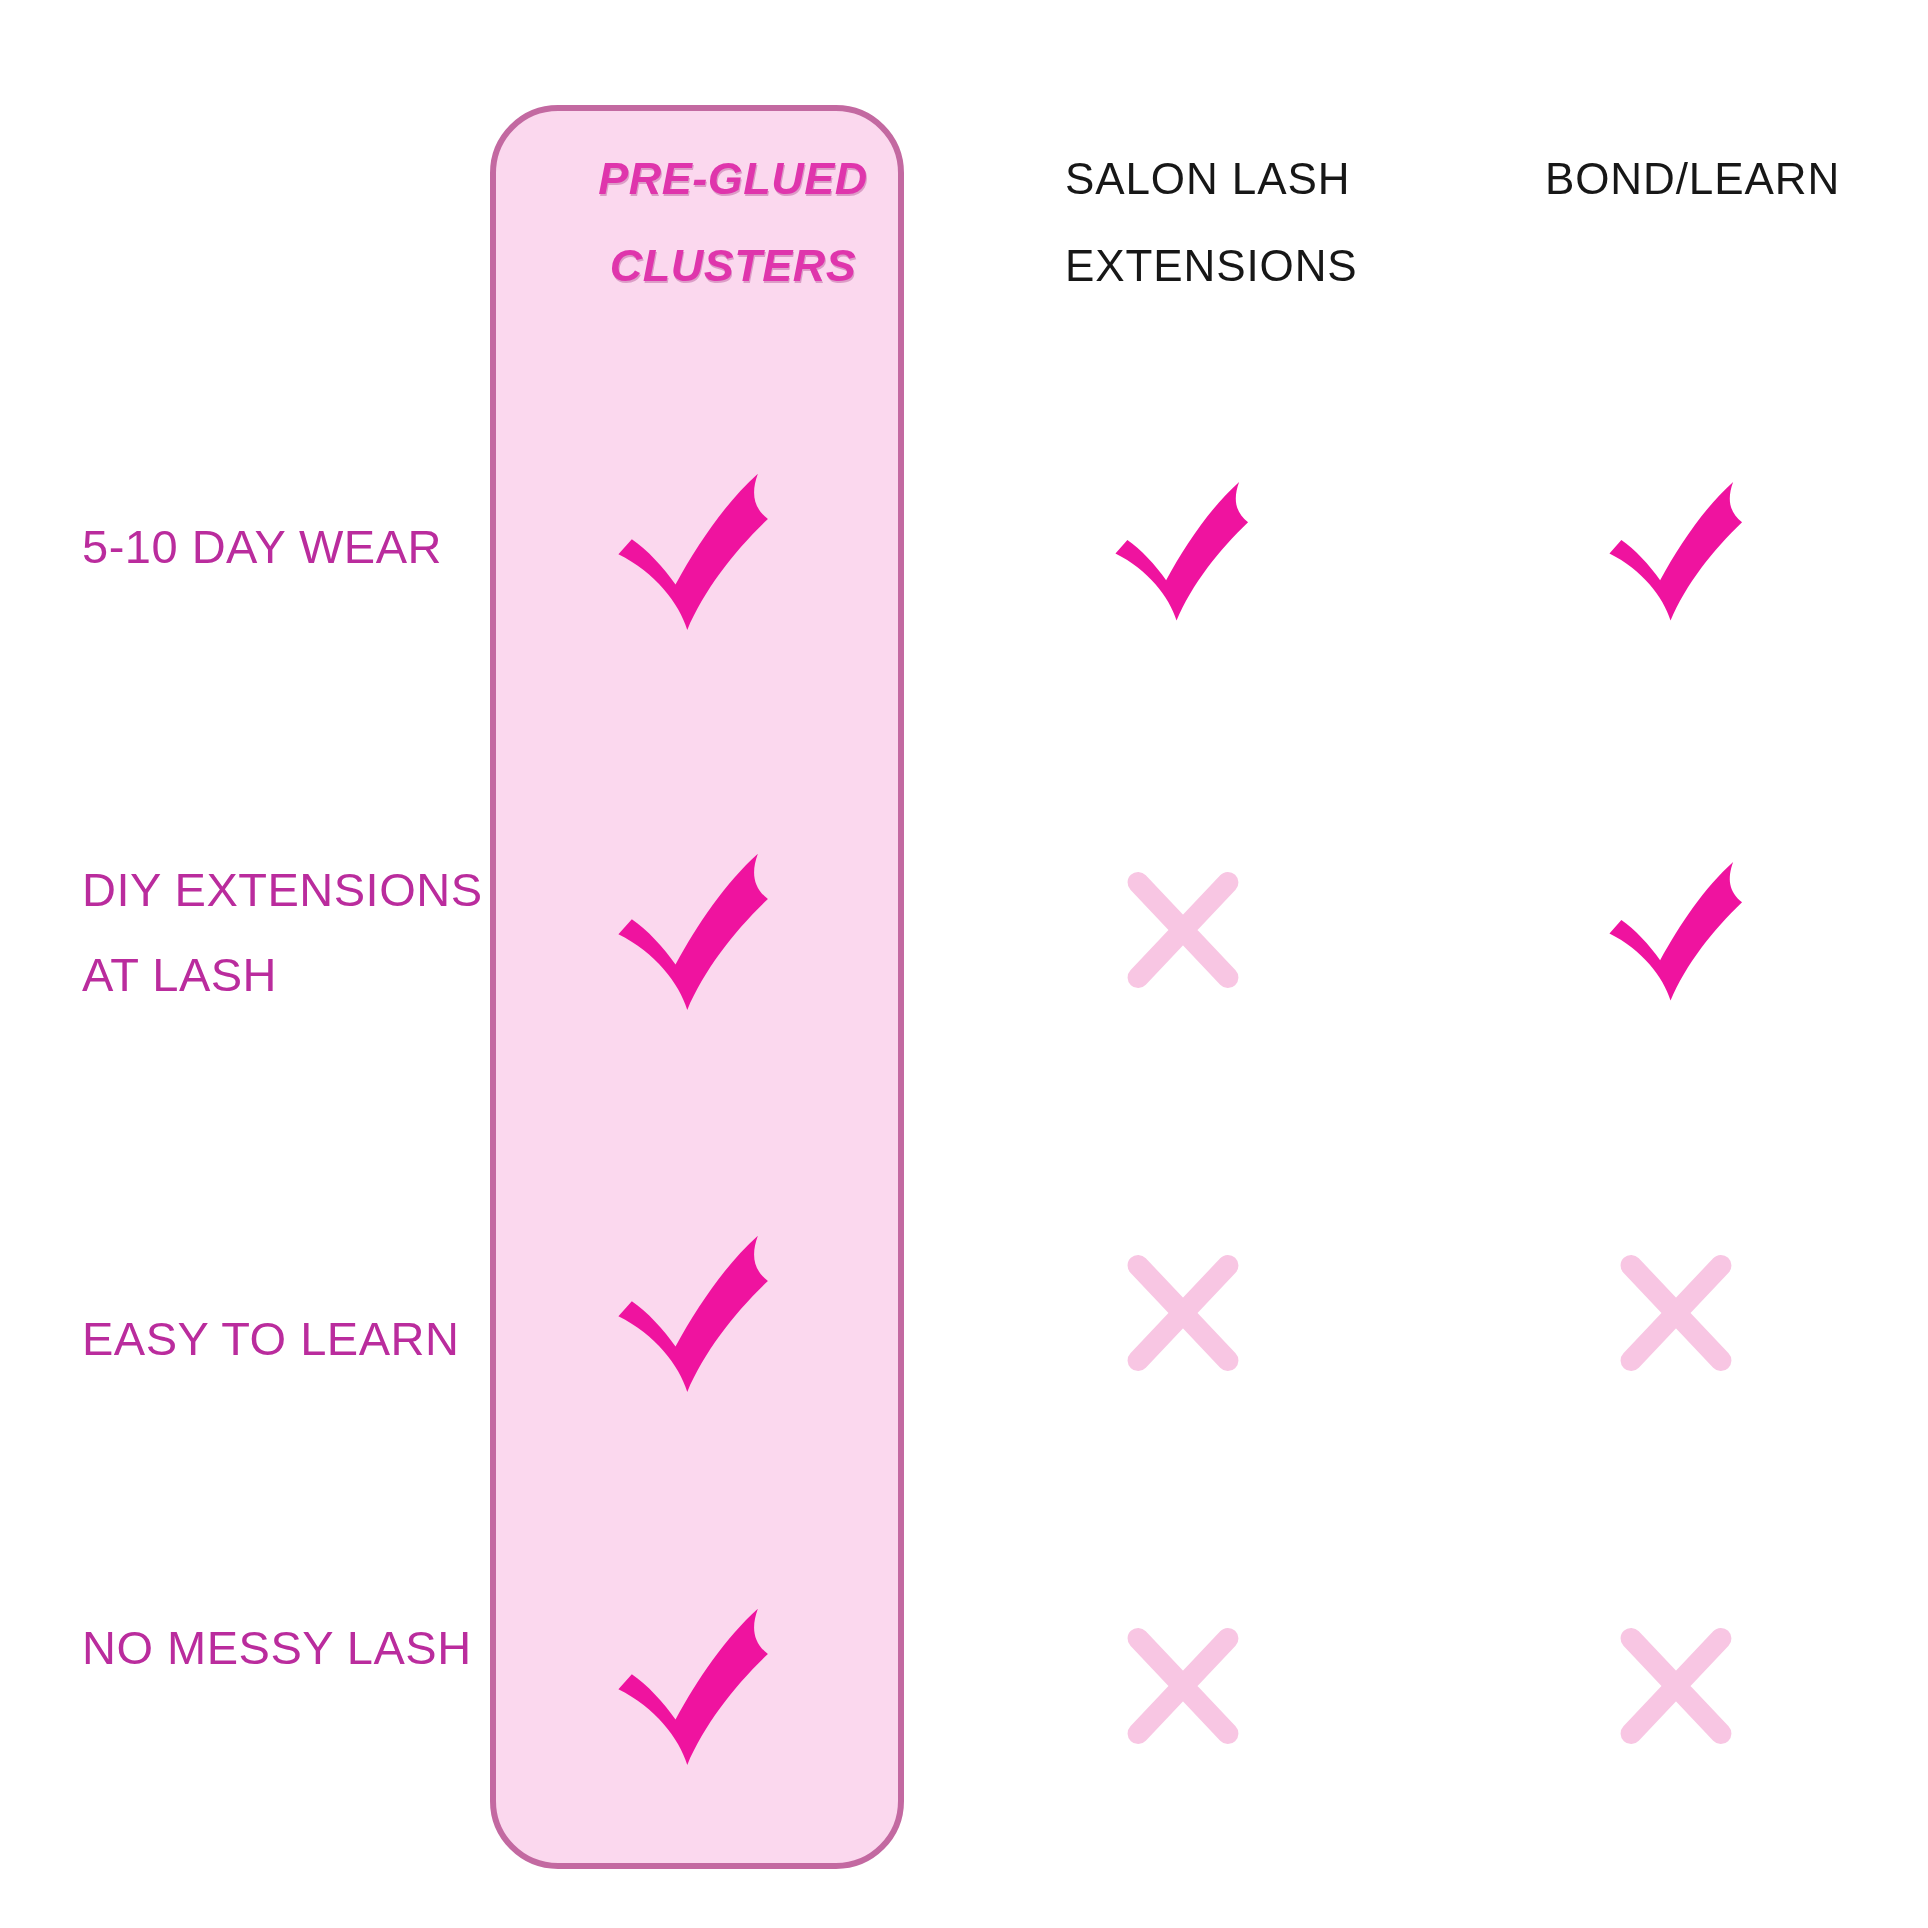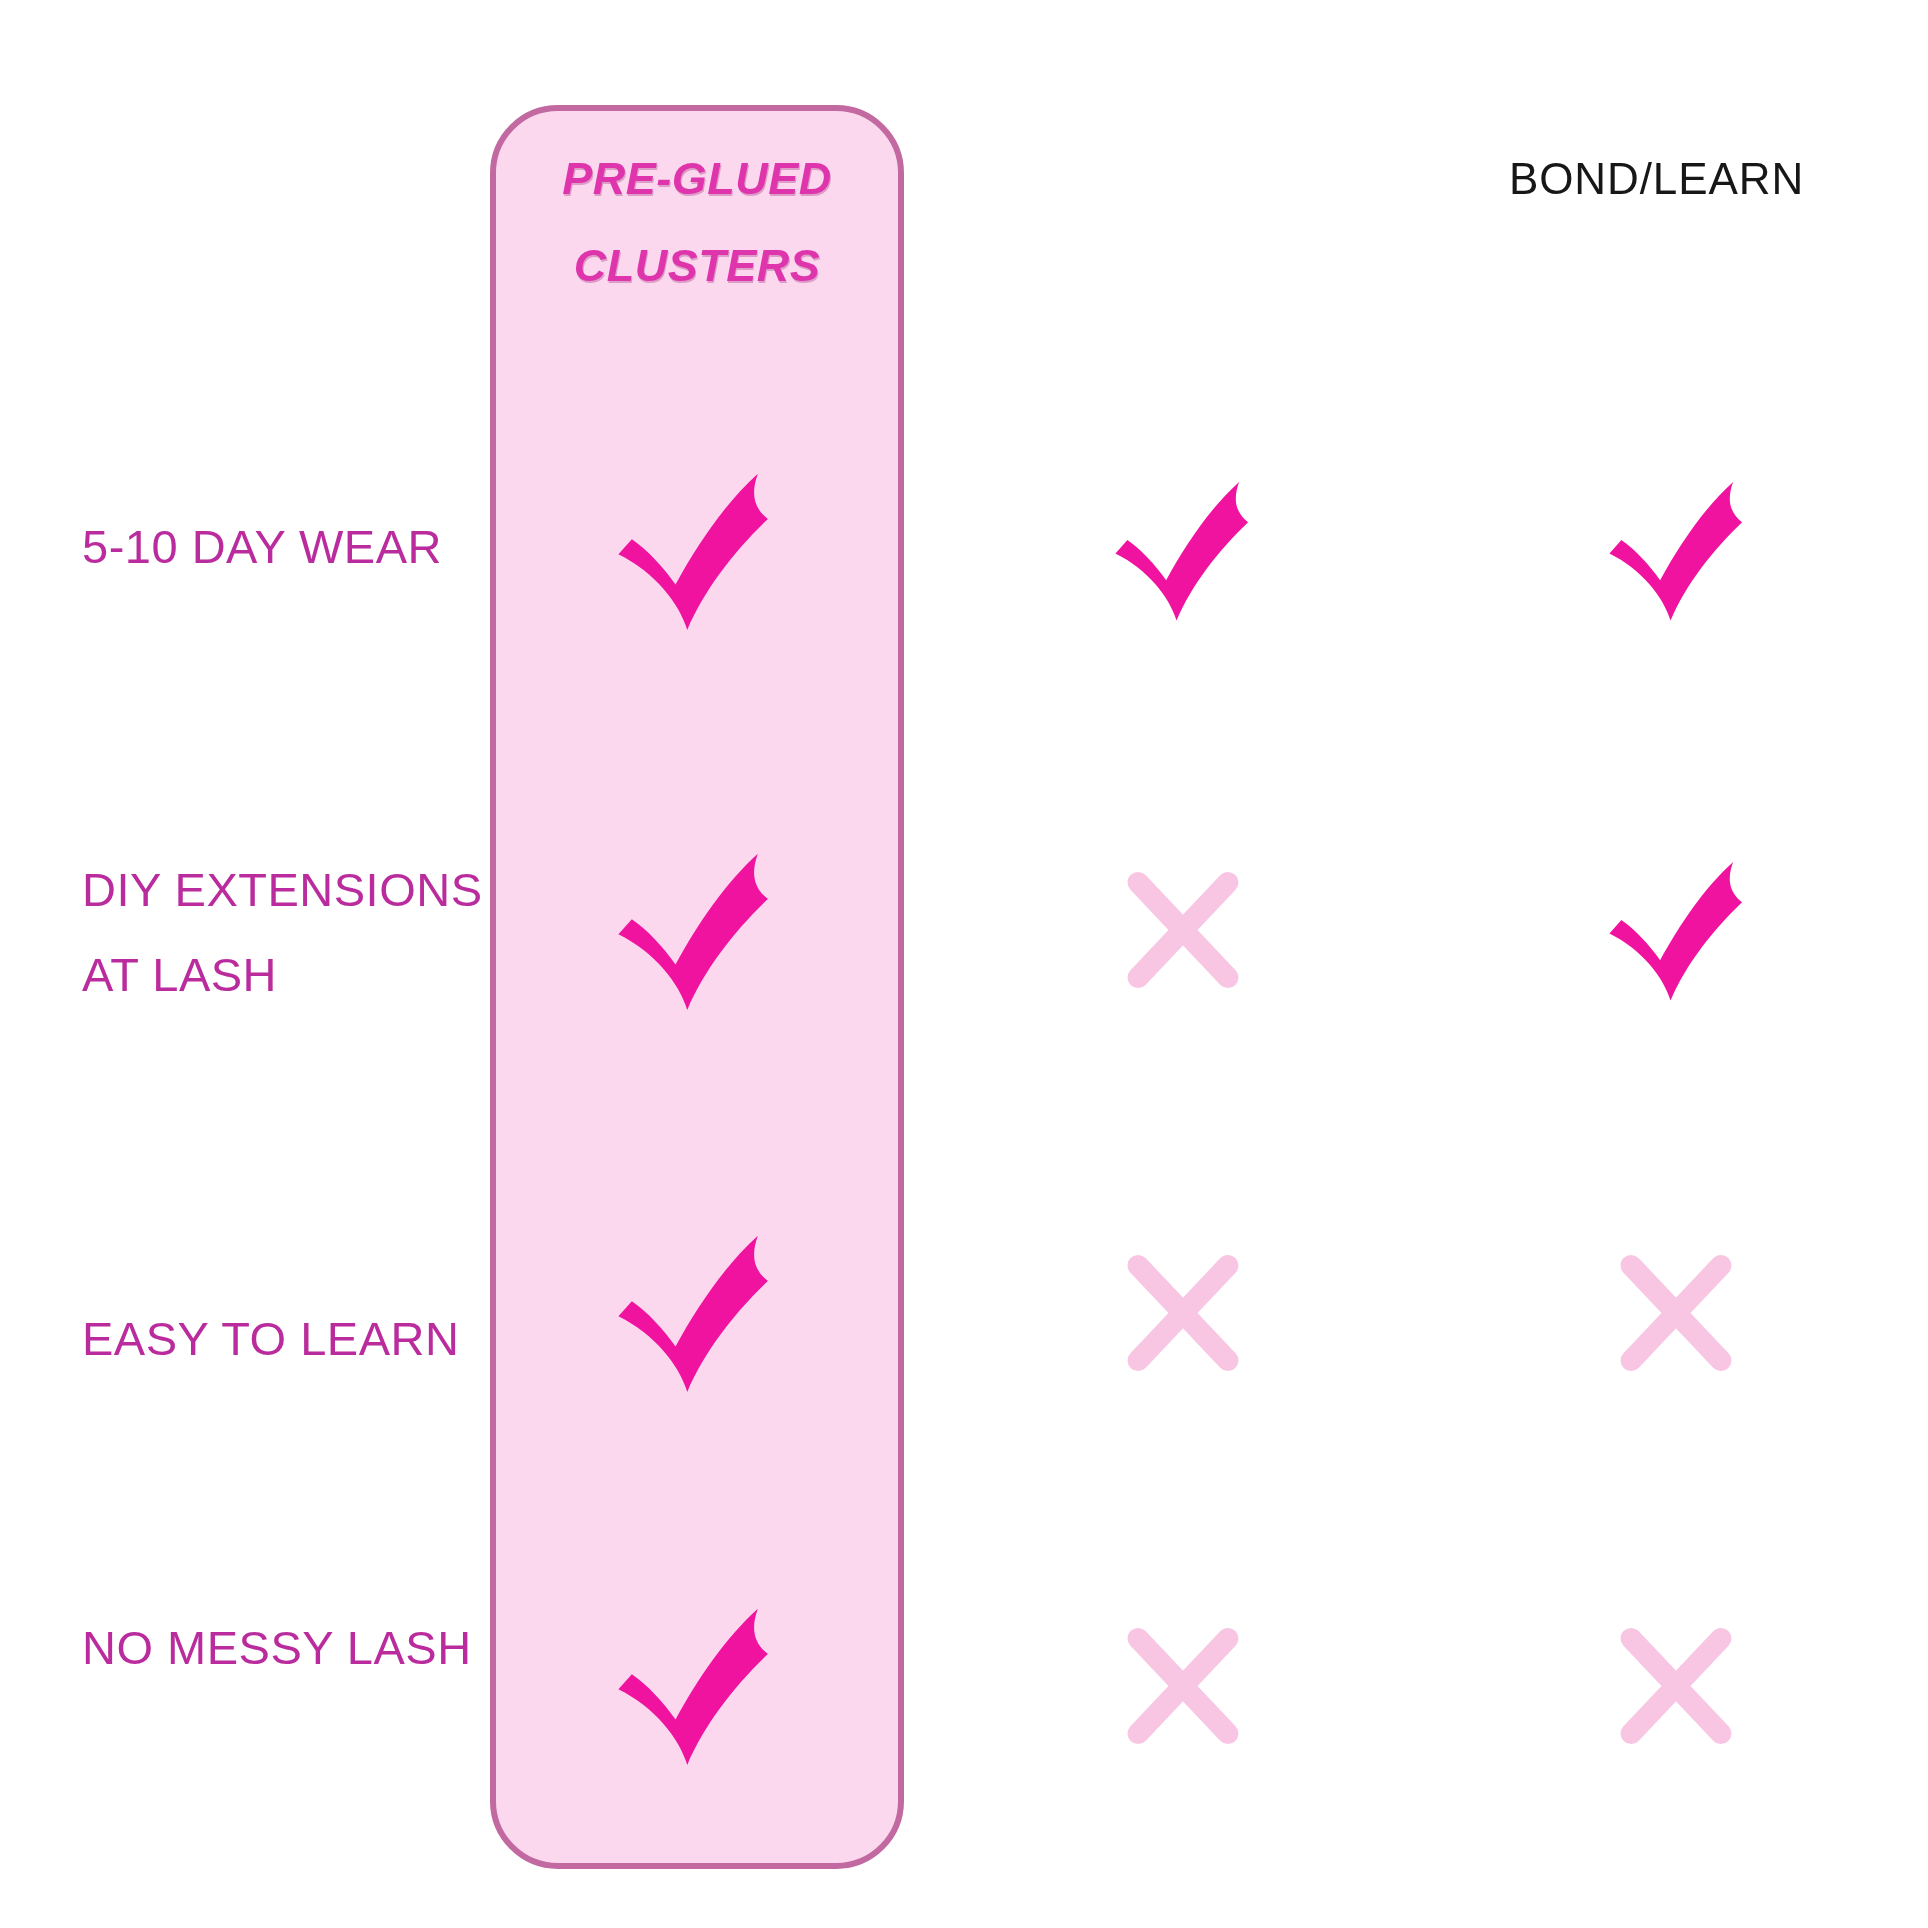--- a/index.html
+++ b/index.html
@@ -20,21 +20,21 @@
   }
   .canvas{position:absolute;inset:0;}
   .highlight-panel{
     position:absolute;left:490px;top:105px;width:414px;height:1764px;
     background:var(--highlight-fill);
     border:6.6px solid var(--highlight-border);
     border-radius:68px;
   }
   .col-header{
     position:absolute;top:135px;line-height:87px;white-space:nowrap;
-    font-size:44px;letter-spacing:0.9px;color:var(--column-header-text);
+    font-size:44px;letter-spacing:0.9px;color:var(--column-header-text);margin-left:36px;
   }
   .col-header .line{display:block;}
   .col-header-1{
     left:490px;width:414px;text-align:center;
     font-size:45px;font-weight:bold;font-style:italic;letter-spacing:0.5px;
     color:var(--highlight-header-text);
     text-shadow:0.9px 1.9px 0 rgba(150,20,110,0.30);
   }
   .col-header-2{left:1029px;}
   .col-header-3{left:1509px;}
@@ -55,20 +55,24 @@
 
 <div class="canvas">
 
   <div class="highlight-panel"></div>
 
   <div class="col-header col-header-1">
     <span class="line">PRE-GLUED</span>
     <span class="line">CLUSTERS</span>
   </div>
 
+  <div class="col-header col-header-2">
+    <span class="line">SALON LASH</span>
+    <span class="line">EXTENSIONS</span>
+  </div>
 
   <div class="col-header col-header-3">
     <span class="line">BOND/LEARN</span>
   </div>
 
   <div class="row-label row-label-1">
     <span class="line">5-10 DAY WEAR</span>
   </div>
 
   <div class="row-label row-label-2">

